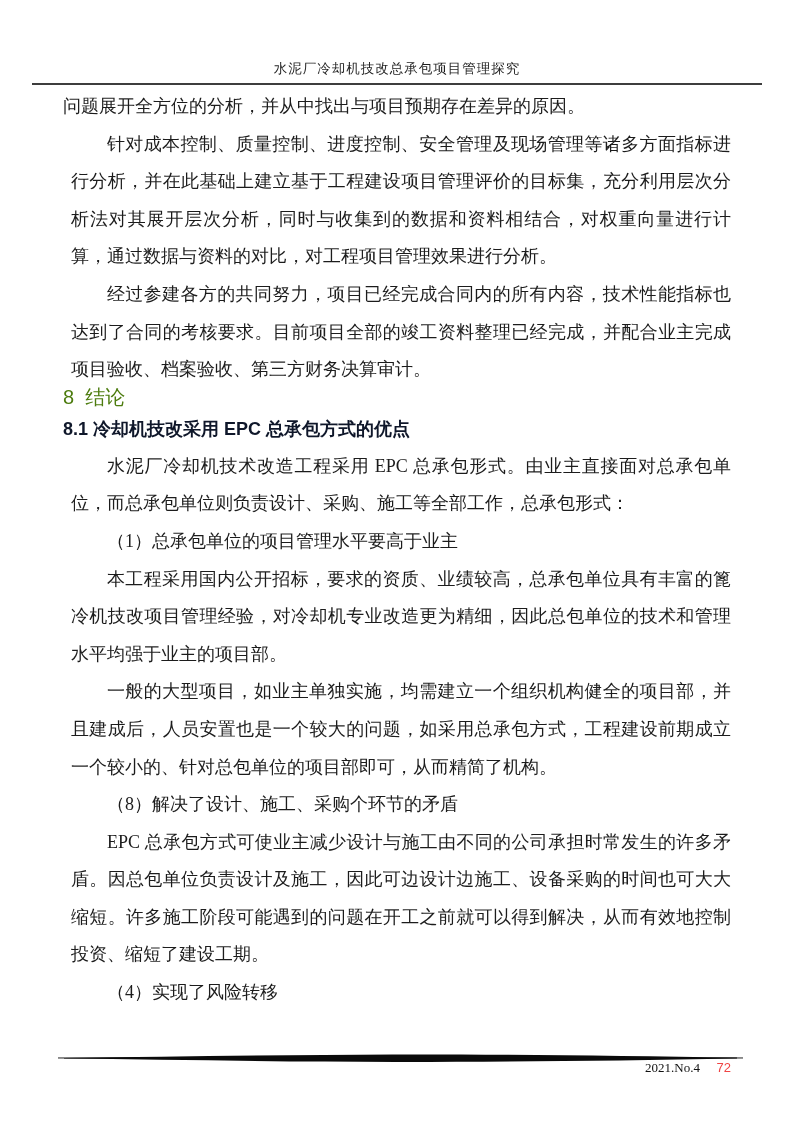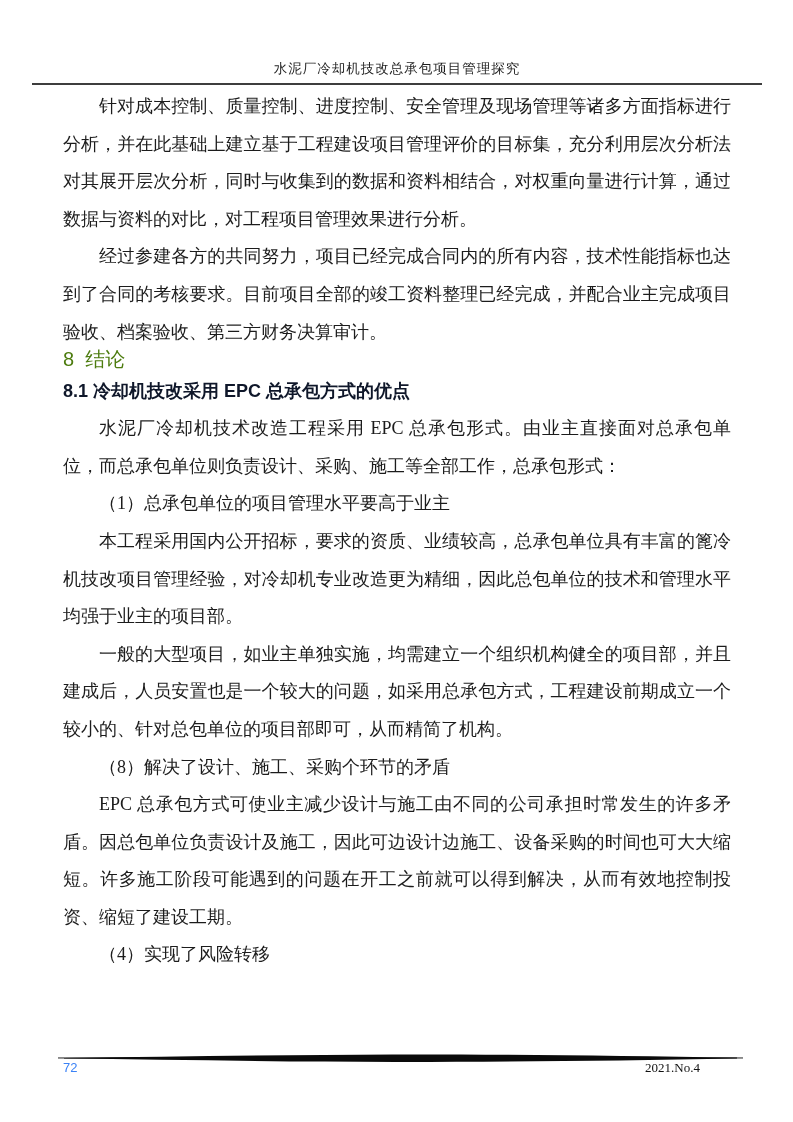--- a/index.html
+++ b/index.html
@@ -29,21 +29,21 @@
     position:absolute; top:88px; left:63px; width:668px;
   }
   .body-text p {
     margin:0;
     font-size:18px;
     line-height:37.6px;
     text-align:justify;
     text-justify:inter-ideograph;
     color:#1c1c1c;
   }
-  .body-text p.indent { text-indent:2em; }
+  .body-text p.indent { text-indent:2em;margin-left:8px; }
   .body-text h2.sec {
     margin:-4px 0 8px 0;
     font-family:"Liberation Sans","DejaVu Sans",sans-serif;
     font-weight:normal;
     font-size:20px; line-height:24px;
     color:#4d7c0f;
     white-space:pre;
   }
   .body-text h3.subsec {
     margin:0 0 7px 0;
@@ -51,39 +51,40 @@
     font-weight:bold;
     font-size:18px; line-height:24px;
     color:#0f172a;
   }
   
   .footer-bar {
     position:absolute; top:1049px; left:58px; width:685px; height:10px;
   }
   .page-number {
     position:absolute; top:1059px; left:63px; width:668px;
-    text-align:left;
+    text-align:right;
     font-family:"Liberation Sans","DejaVu Sans",sans-serif;
-    font-size:13px; line-height:17px; color:#3b82f6;
+    font-size:13px; line-height:17px; color:#ef4444;
   }
   .issue-number {
     position:absolute; top:1059px; right:93px;
     font-family:Liberation Serif, serif;
     font-size:13px; line-height:17px; color:#111;
   }
 </style>
 </head>
 <body>
 
 <div class="page">
 
   <div class="running-title">水泥厂冷却机技改总承包项目管理探究</div>
   <div class="header-rule"></div>
 
   <div class="body-text">
+    <p>问题展开全方位的分析，并从中找出与项目预期存在差异的原因。</p>
     <p class="indent">针对成本控制、质量控制、进度控制、安全管理及现场管理等诸多方面指标进行分析，并在此基础上建立基于工程建设项目管理评价的目标集，充分利用层次分析法对其展开层次分析，同时与收集到的数据和资料相结合，对权重向量进行计算，通过数据与资料的对比，对工程项目管理效果进行分析。</p>
     <p class="indent">经过参建各方的共同努力，项目已经完成合同内的所有内容，技术性能指标也达到了合同的考核要求。目前项目全部的竣工资料整理已经完成，并配合业主完成项目验收、档案验收、第三方财务决算审计。</p>
     <h2 class="sec">8  结论</h2>
     <h3 class="subsec">8.1 冷却机技改采用 EPC 总承包方式的优点</h3>
     <p class="indent">水泥厂冷却机技术改造工程采用 EPC 总承包形式。由业主直接面对总承包单位，而总承包单位则负责设计、采购、施工等全部工作，总承包形式：</p>
     <p class="indent">（1）总承包单位的项目管理水平要高于业主</p>
     <p class="indent">本工程采用国内公开招标，要求的资质、业绩较高，总承包单位具有丰富的篦冷机技改项目管理经验，对冷却机专业改造更为精细，因此总包单位的技术和管理水平均强于业主的项目部。</p>
     <p class="indent">一般的大型项目，如业主单独实施，均需建立一个组织机构健全的项目部，并且建成后，人员安置也是一个较大的问题，如采用总承包方式，工程建设前期成立一个较小的、针对总包单位的项目部即可，从而精简了机构。</p>
     <p class="indent">（8）解决了设计、施工、采购个环节的矛盾</p>
     <p class="indent">EPC 总承包方式可使业主减少设计与施工由不同的公司承担时常发生的许多矛盾。因总包单位负责设计及施工，因此可边设计边施工、设备采购的时间也可大大缩短。许多施工阶段可能遇到的问题在开工之前就可以得到解决，从而有效地控制投资、缩短了建设工期。</p>

